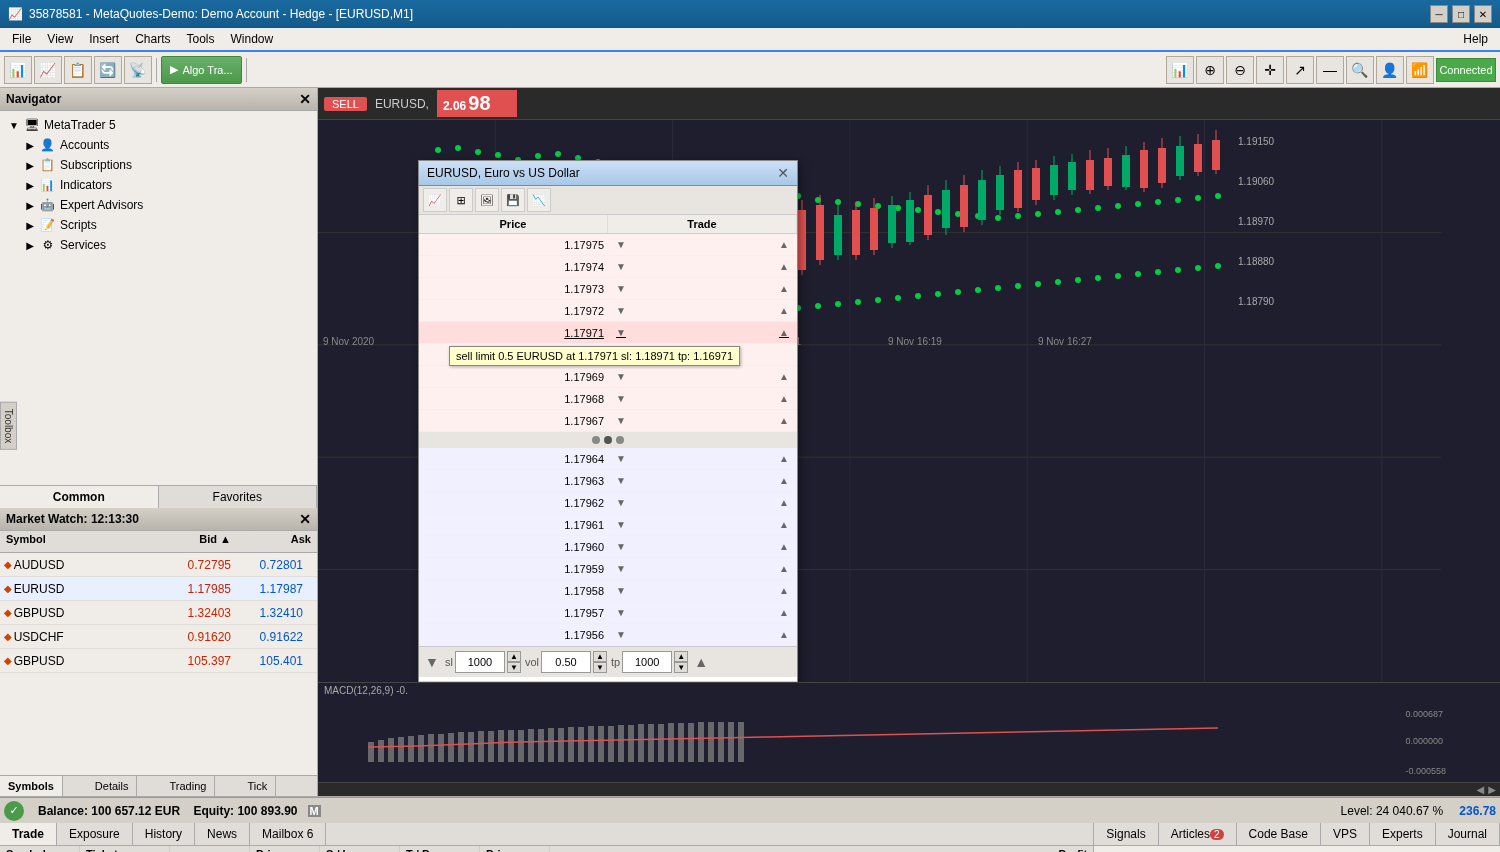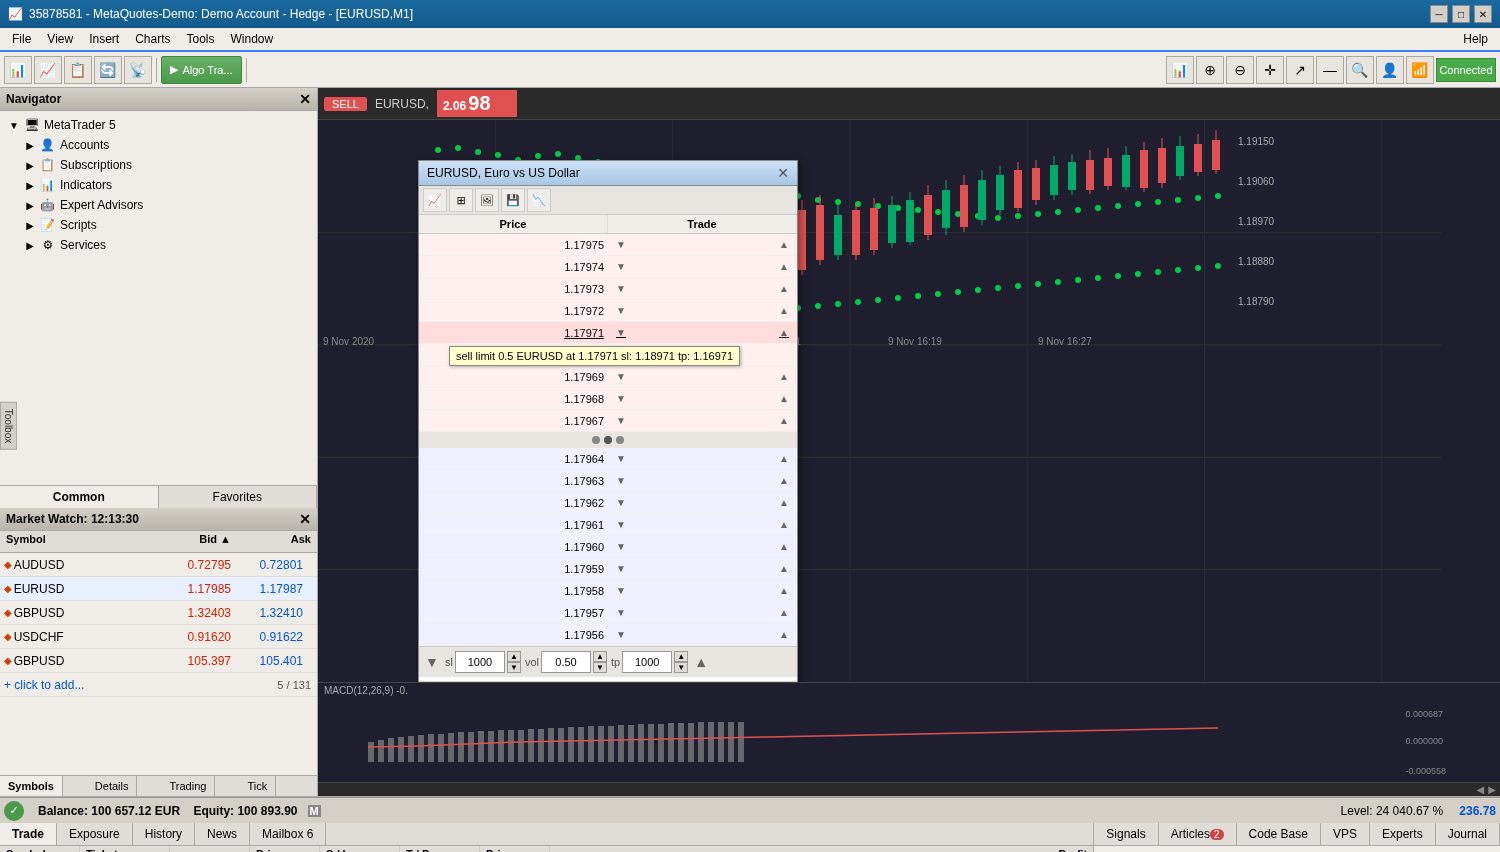--- a/index.html
+++ b/index.html
@@ -260,27 +260,20 @@
           <div class="mw-col-bid">0.91620</div>
           <div class="mw-col-ask">0.91622</div>
         </div>
         <div class="mw-row">
           <div class="mw-col-symbol">
               <span class="diamond">◆</span>
               <span>GBPUSD</span>
             </div>
           <div class="mw-col-bid">105.397</div>
           <div class="mw-col-ask">105.401</div>
-        </div>
-        <div class="mw-row">
-          <div style="padding:0 4px; color:#0055cc; font-size:12px;">
-            <span>+</span>
-            <span>click to add...</span>
-          </div>
-          <div style="margin-left:auto; padding-right:6px; font-size:11px; color:#555;">5 / 131</div>
         </div>
       </div>
       <div class="mw-footer">
         <div class="mw-footer-tab active">Symbols</div>
         <div class="mw-footer-tab">Details</div>
         <div class="mw-footer-tab">Trading</div>
         <div class="mw-footer-tab">Tick</div>
       </div>
     </div>
   </div>

